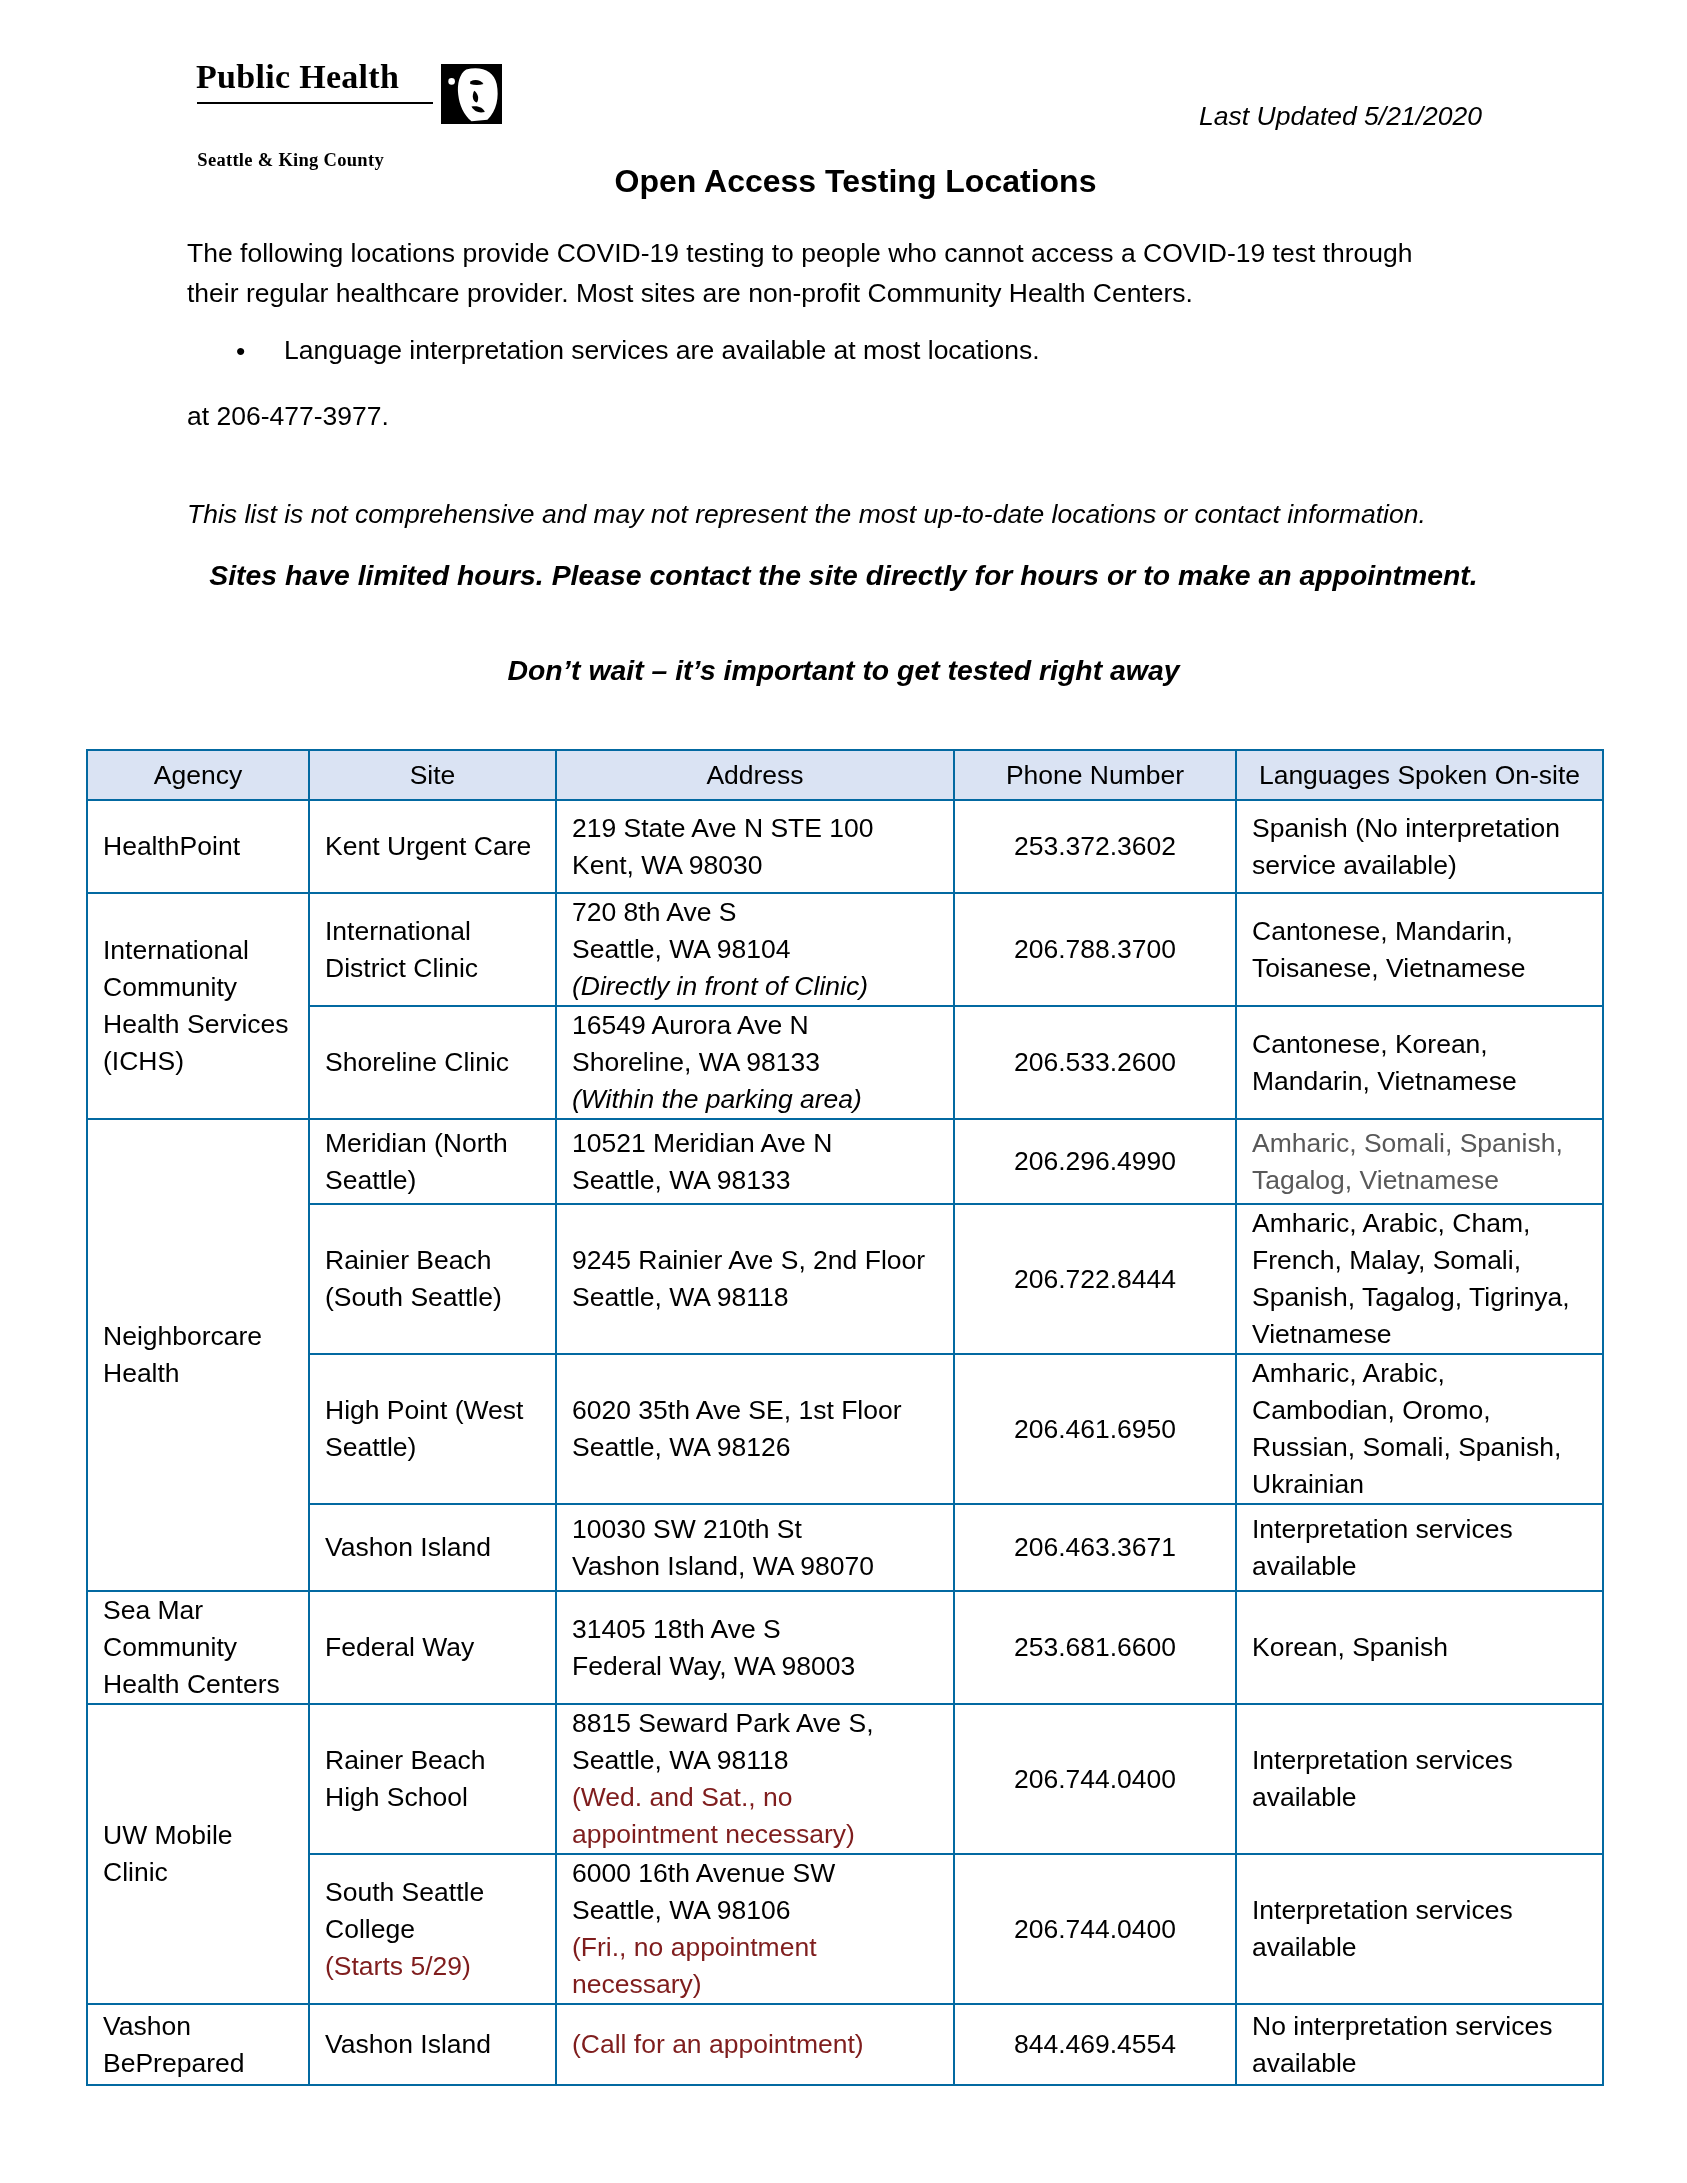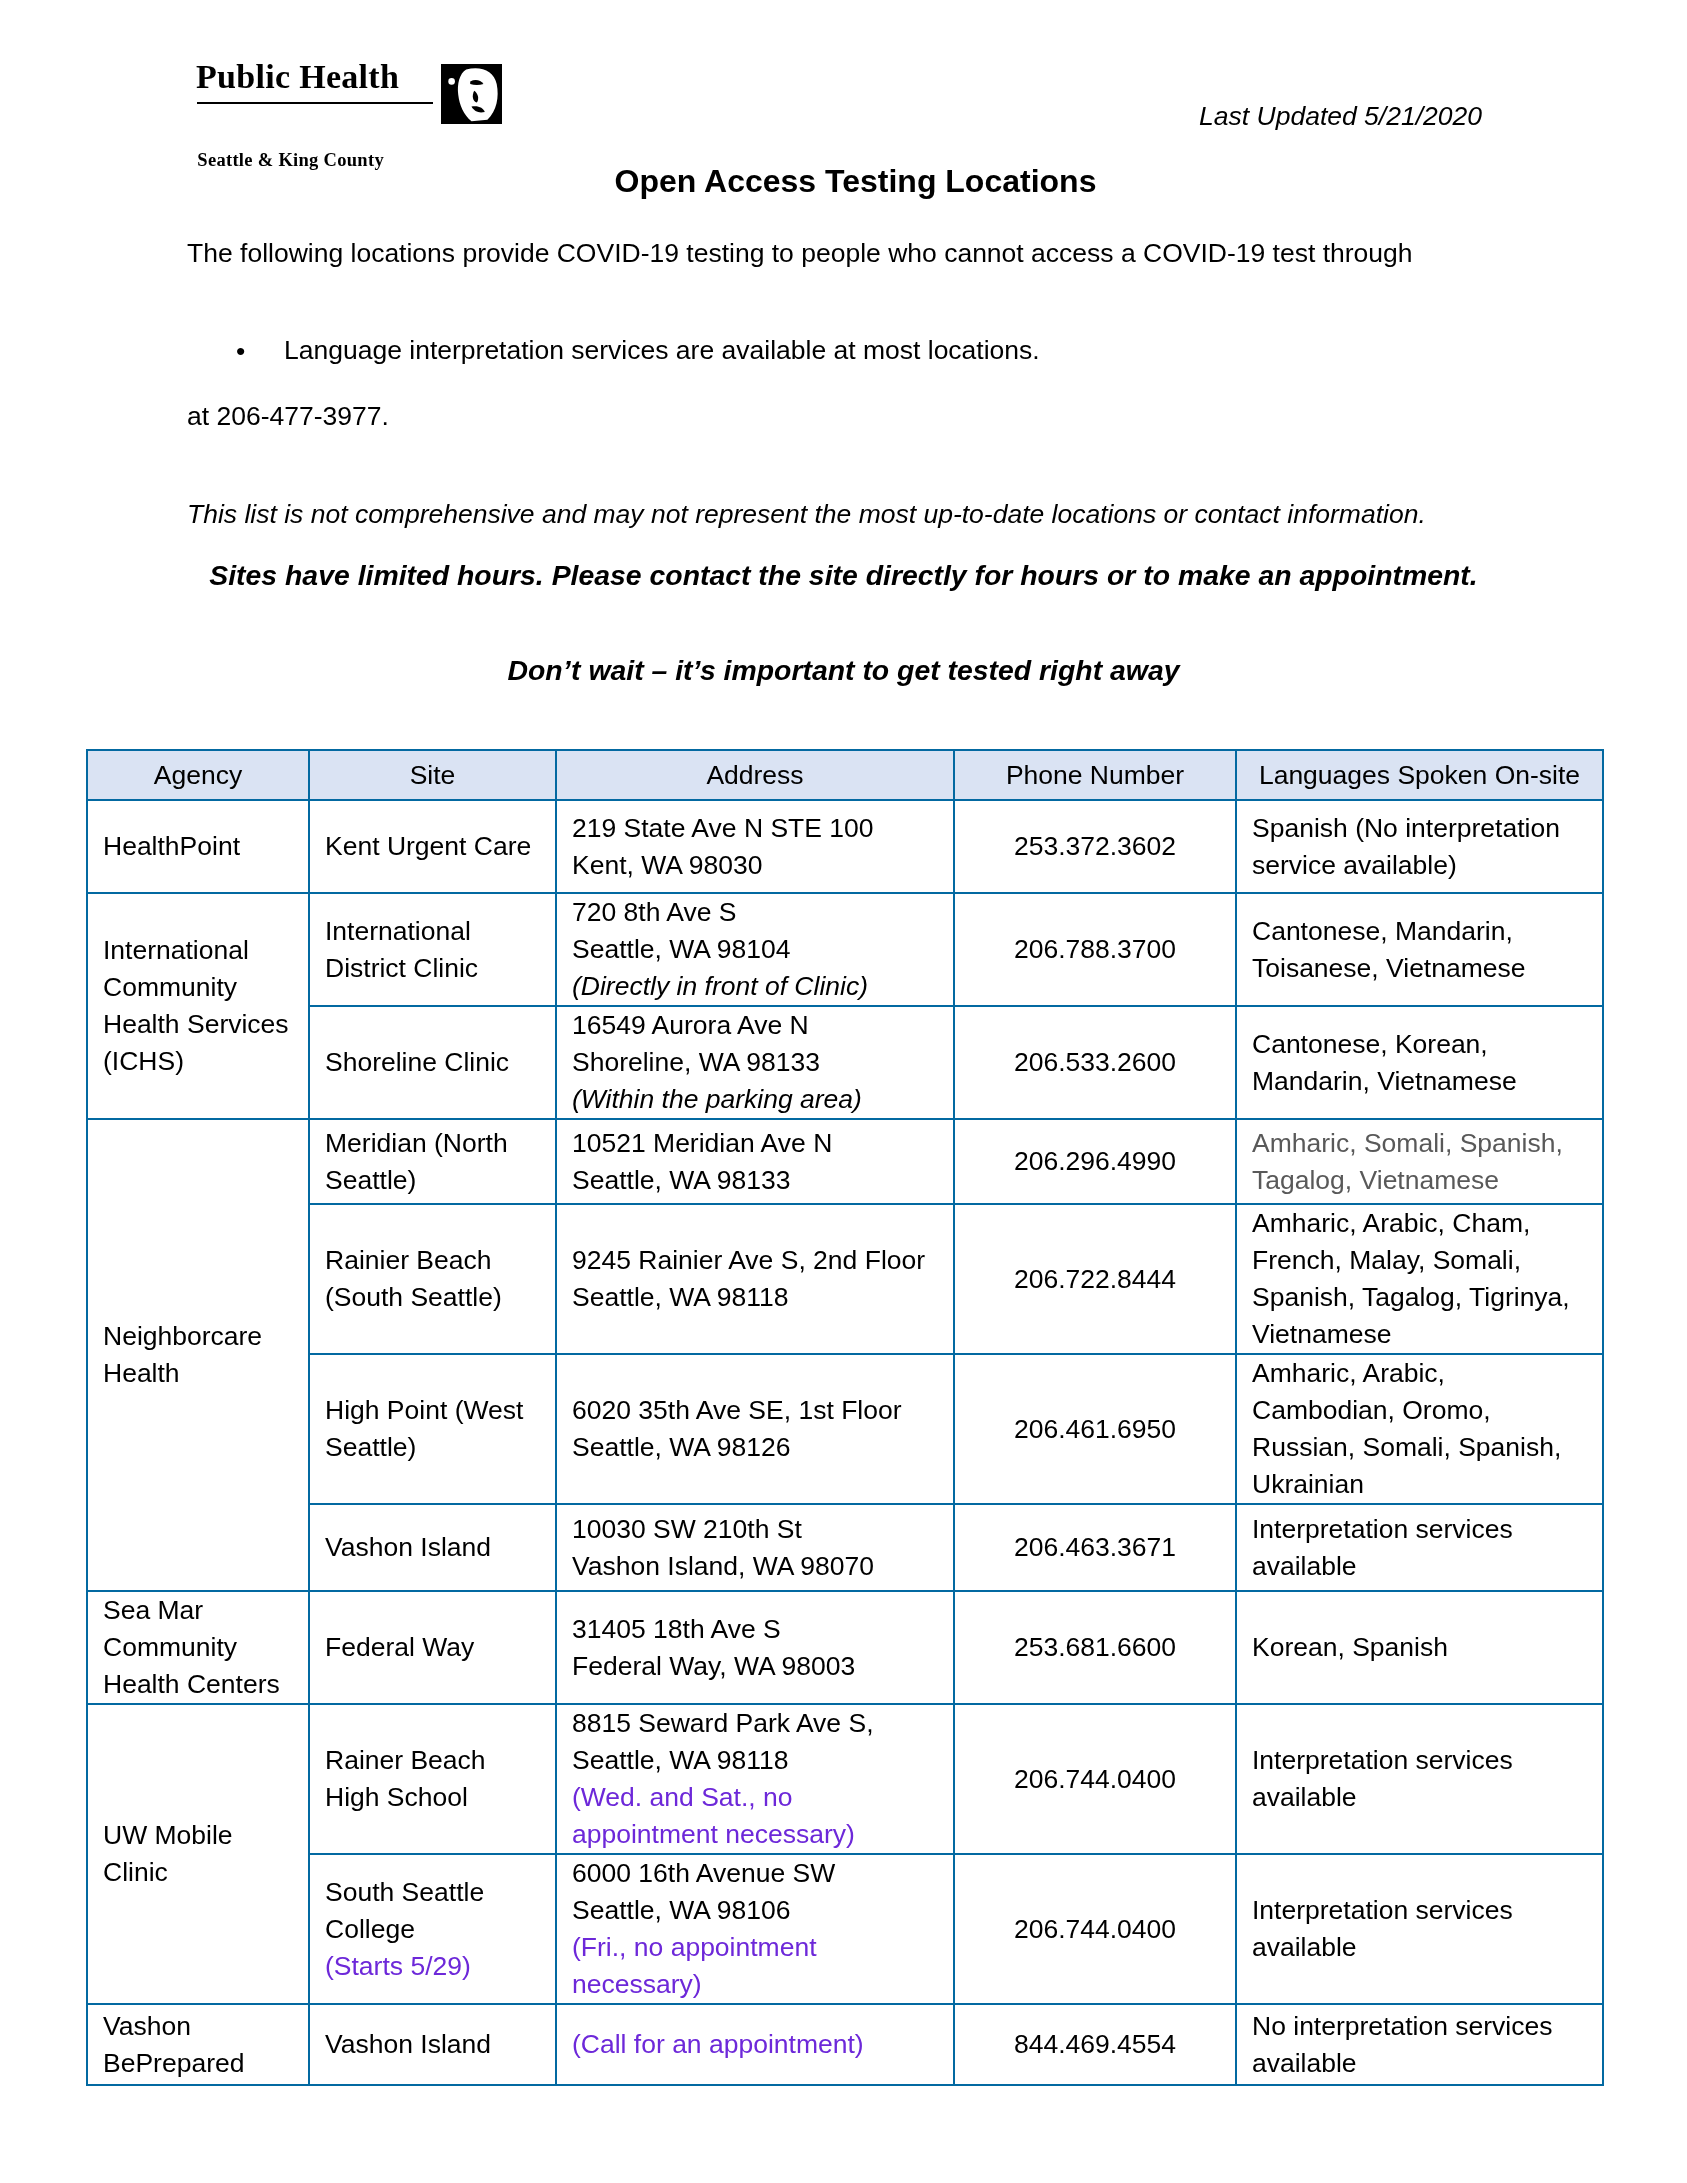--- a/index.html
+++ b/index.html
@@ -15,21 +15,21 @@
   .bullet { position: absolute; left: 236px; top: 336px; font-size: 26.5px; }
   .bullet-text { position: absolute; left: 284px; top: 335px; font-size: 26.5px; }
   .disclaimer { position: absolute; left: 187px; top: 499px; font-style: italic; font-size: 26.5px; }
   .notice { position: absolute; left: 0; width: 1687px; text-align: center; font-style: italic; font-weight: bold; font-size: 28.4px; }
   table.grid { position: absolute; left: 86px; top: 749px; width: 1516px; border-collapse: collapse; table-layout: fixed; }
   table.grid td, table.grid th { border: 2px solid #0369a1; font-size: 26.5px; line-height: 37px; padding: 0 15px; vertical-align: middle; font-weight: normal; margin-left: 10px; }
   table.grid th { background: #dae3f3; height: 48px; text-align: center; }
   td.phone { text-align: center; }
   td.lang { vertical-align: top; padding-top: 4px; }
   .ital { font-style: italic; }
-  .green { color: #6d28d9; }
+  .green { color: #7f1d1d; }
   .gray { color: #595959; }
 </style>
 </head>
 <body>
 
 <div class="logo">
   <div class="logo-title">Public Health</div>
   <div class="logo-rule"></div>
   <div class="logo-sub">Seattle &amp; King County</div>
   <div class="logo-face">
@@ -43,20 +43,21 @@
     </svg>
   </div>
 </div>
 
 <div class="updated">Last Updated 5/21/2020</div>
 
 <div class="title">Open Access Testing Locations</div>
 
 <div class="para" style="top:233px;">
   <div>The following locations provide COVID-19 testing to people who cannot access a COVID-19 test through</div>
+  <div>their regular healthcare provider. Most sites are non-profit Community Health Centers.</div>
 </div>
 
 <div class="bullet">•</div>
 <div class="bullet-text">Language interpretation services are available at most locations.</div>
 
 <div class="para" style="top:396px;">
   <div>at 206-477-3977.</div>
 </div>
 
 <div class="disclaimer">This list is not comprehensive and may not represent the most up-to-date locations or contact information.</div>

